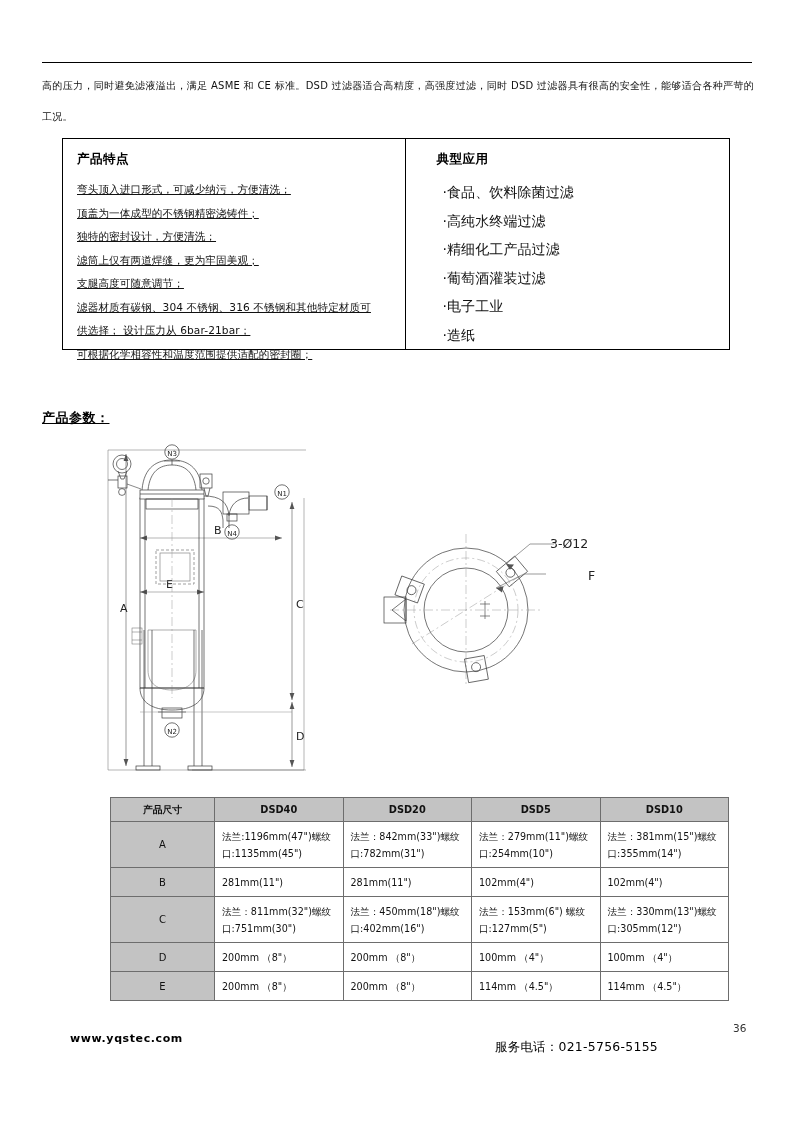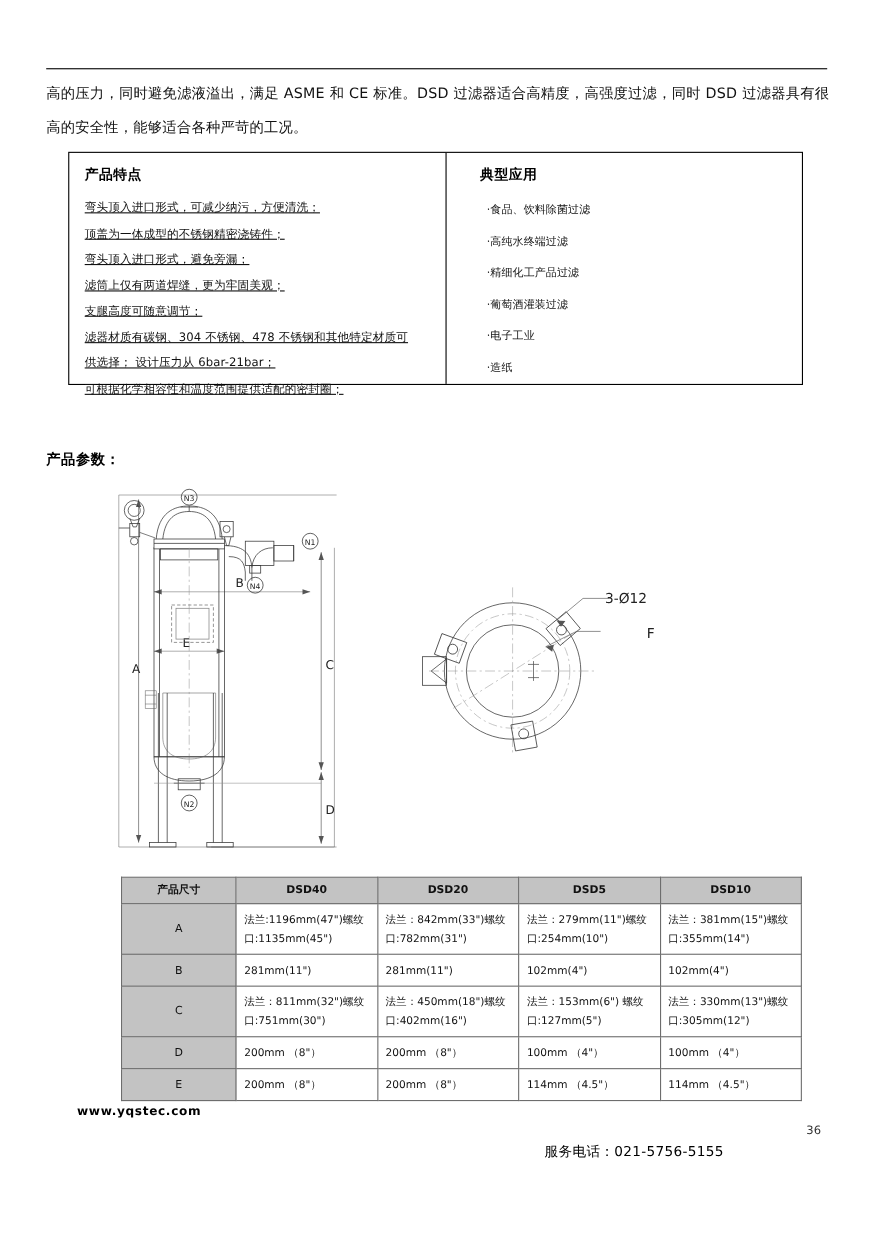--- a/index.html
+++ b/index.html
@@ -16,49 +16,49 @@
 
   
   .top-rule {
     position: absolute; left: 42px; top: 62px; width: 710px;
     border-top: 1.6px solid #000;
   }
 
   
   .intro {
     position: absolute; left: 42px; top: 70px; width: 712px;
-    font-size: 13px; line-height: 31px; letter-spacing: .2px;
+    font-size: 10px; line-height: 31px; letter-spacing: .2px;
     text-align: justify; color: #111;
   }
 
   
   .featbox {
     position: absolute; left: 62px; top: 138px; width: 668px; height: 212px;
     border: 1px solid #000; display: flex;
   }
   .featbox .col { padding: 10px 0 0 0; position: relative; }
   .featbox .col.left  { width: 344px; border-right: 1px solid #000; padding-left: 14px; }
   .featbox .col.right { width: 323px; padding-left: 36px; }
   .box-title {
     font-size: 12.6px; font-weight: bold; color: #000;
     margin: 2px 0 10px 0; letter-spacing: .4px;
   }
   .featbox .col.right .box-title { margin-left: -6px; }
   .feat-line {
     font-size: 10.6px; line-height: 23.5px; color: #111; letter-spacing: .1px; text-decoration: underline;
   }
   .app-line {
-    font-size: 10px; line-height: 28.5px; color: #111; letter-spacing: .1px;
+    font-size: 14px; line-height: 28.5px; color: #111; letter-spacing: .1px;
   }
   .app-line:first-of-type { margin-top: 2px; }
 
   
   .sec-head {
     position: absolute; left: 42px; top: 409px;
-    font-size: 13px; font-weight: bold; letter-spacing: .5px; color: #000;
+    font-size: 13px; font-weight: bold; letter-spacing: .5px; color: #000; text-decoration: underline;
   }
 
   
   .draw-wrap { position: absolute; left: 96px; top: 440px; width: 640px; height: 355px; }
   .draw-wrap svg { display:block; }
 
   
   .spec-table {
     position: absolute; left: 110px; top: 797px;
     width: 618px;
@@ -89,21 +89,21 @@
     font-weight: normal;
     font-size: 10px;
   }
   .spec-table col.c0 { width: 104px; }
   .spec-table col.cx { width: 128.5px; }
   .spec-table tr.tall td { height: 46px; }
   .spec-table tr.short td { height: 29px; }
 
   
   .footer-site {
-    position: absolute; left: 70px; top: 1004px;
+    position: absolute; left: 70px; top: 1032px;
     font-size: 11px; font-weight: bold; letter-spacing: .6px; color: #000;
     font-family: "DejaVu Sans", "Liberation Sans", sans-serif;
   }
   .footer-tel {
     position: absolute; left: 495px; top: 1039px;
     font-size: 12.4px; font-weight: normal; letter-spacing: .3px; color: #000;
   }
   .footer-page {
     position: absolute; left: 733px; top: 1022px;
     font-size: 10.5px; color: #333;
@@ -117,24 +117,24 @@
   <div class="top-rule"></div>
 
   <div class="intro">高的压力，同时避免滤液溢出，满足 ASME 和 CE 标准。DSD 过滤器适合高精度，高强度过滤，同时 DSD 过滤器具有很高的安全性，能够适合各种严苛的工况。</div>
 
   <div class="featbox">
 
     <div class="col left">
       <div class="box-title">产品特点</div>
       <div class="feat-line">弯头顶入进口形式，可减少纳污，方便清洗；</div>
       <div class="feat-line">顶盖为一体成型的不锈钢精密浇铸件；</div>
-      <div class="feat-line">弯头顶入进口形式，避免旁漏；</div>
+      <div class="feat-line">独特的密封设计，方便清洗；</div>
       <div class="feat-line">滤筒上仅有两道焊缝，更为牢固美观；</div>
       <div class="feat-line">支腿高度可随意调节；</div>
-      <div class="feat-line">滤器材质有碳钢、304 不锈钢、478 不锈钢和其他特定材质可</div>
+      <div class="feat-line">滤器材质有碳钢、304 不锈钢、316 不锈钢和其他特定材质可</div>
       <div class="feat-line">供选择； 设计压力从 6bar-21bar；</div>
       <div class="feat-line">可根据化学相容性和温度范围提供适配的密封圈；</div>
     </div>
 
     <div class="col right">
       <div class="box-title">典型应用</div>
       <div class="app-line">·食品、饮料除菌过滤</div>
       <div class="app-line">·高纯水终端过滤</div>
       <div class="app-line">·精细化工产品过滤</div>
       <div class="app-line">·葡萄酒灌装过滤</div>

